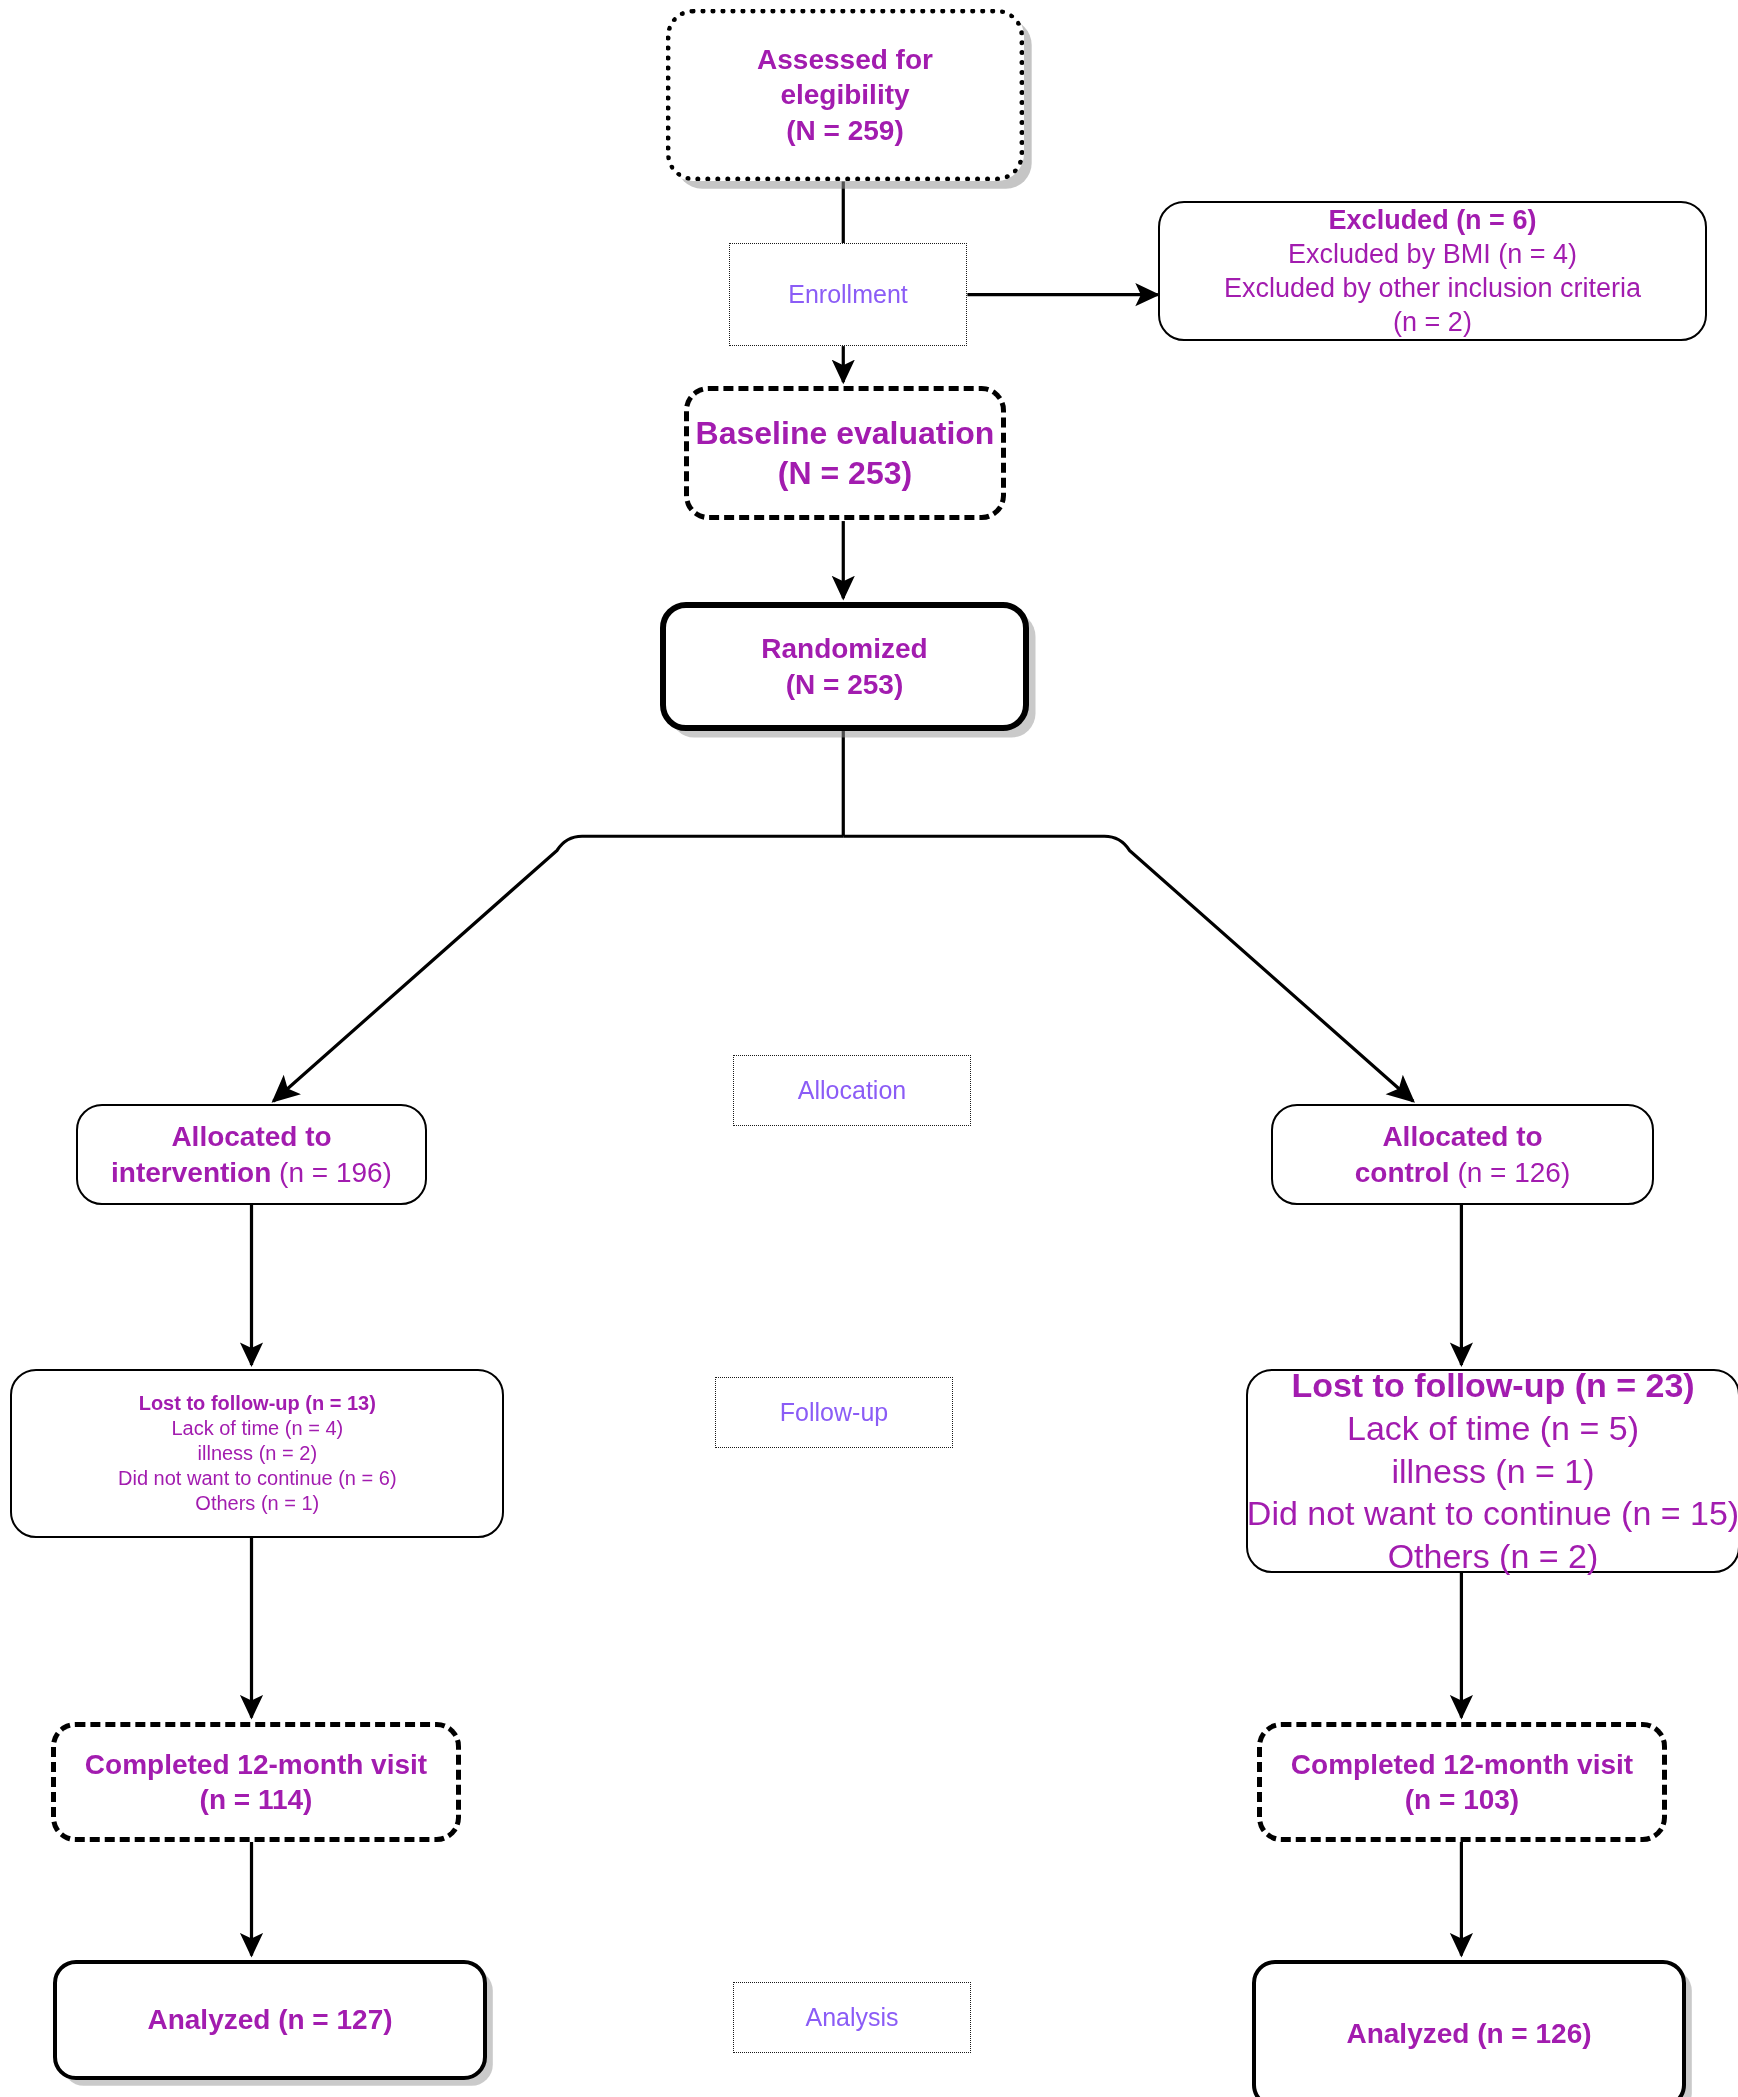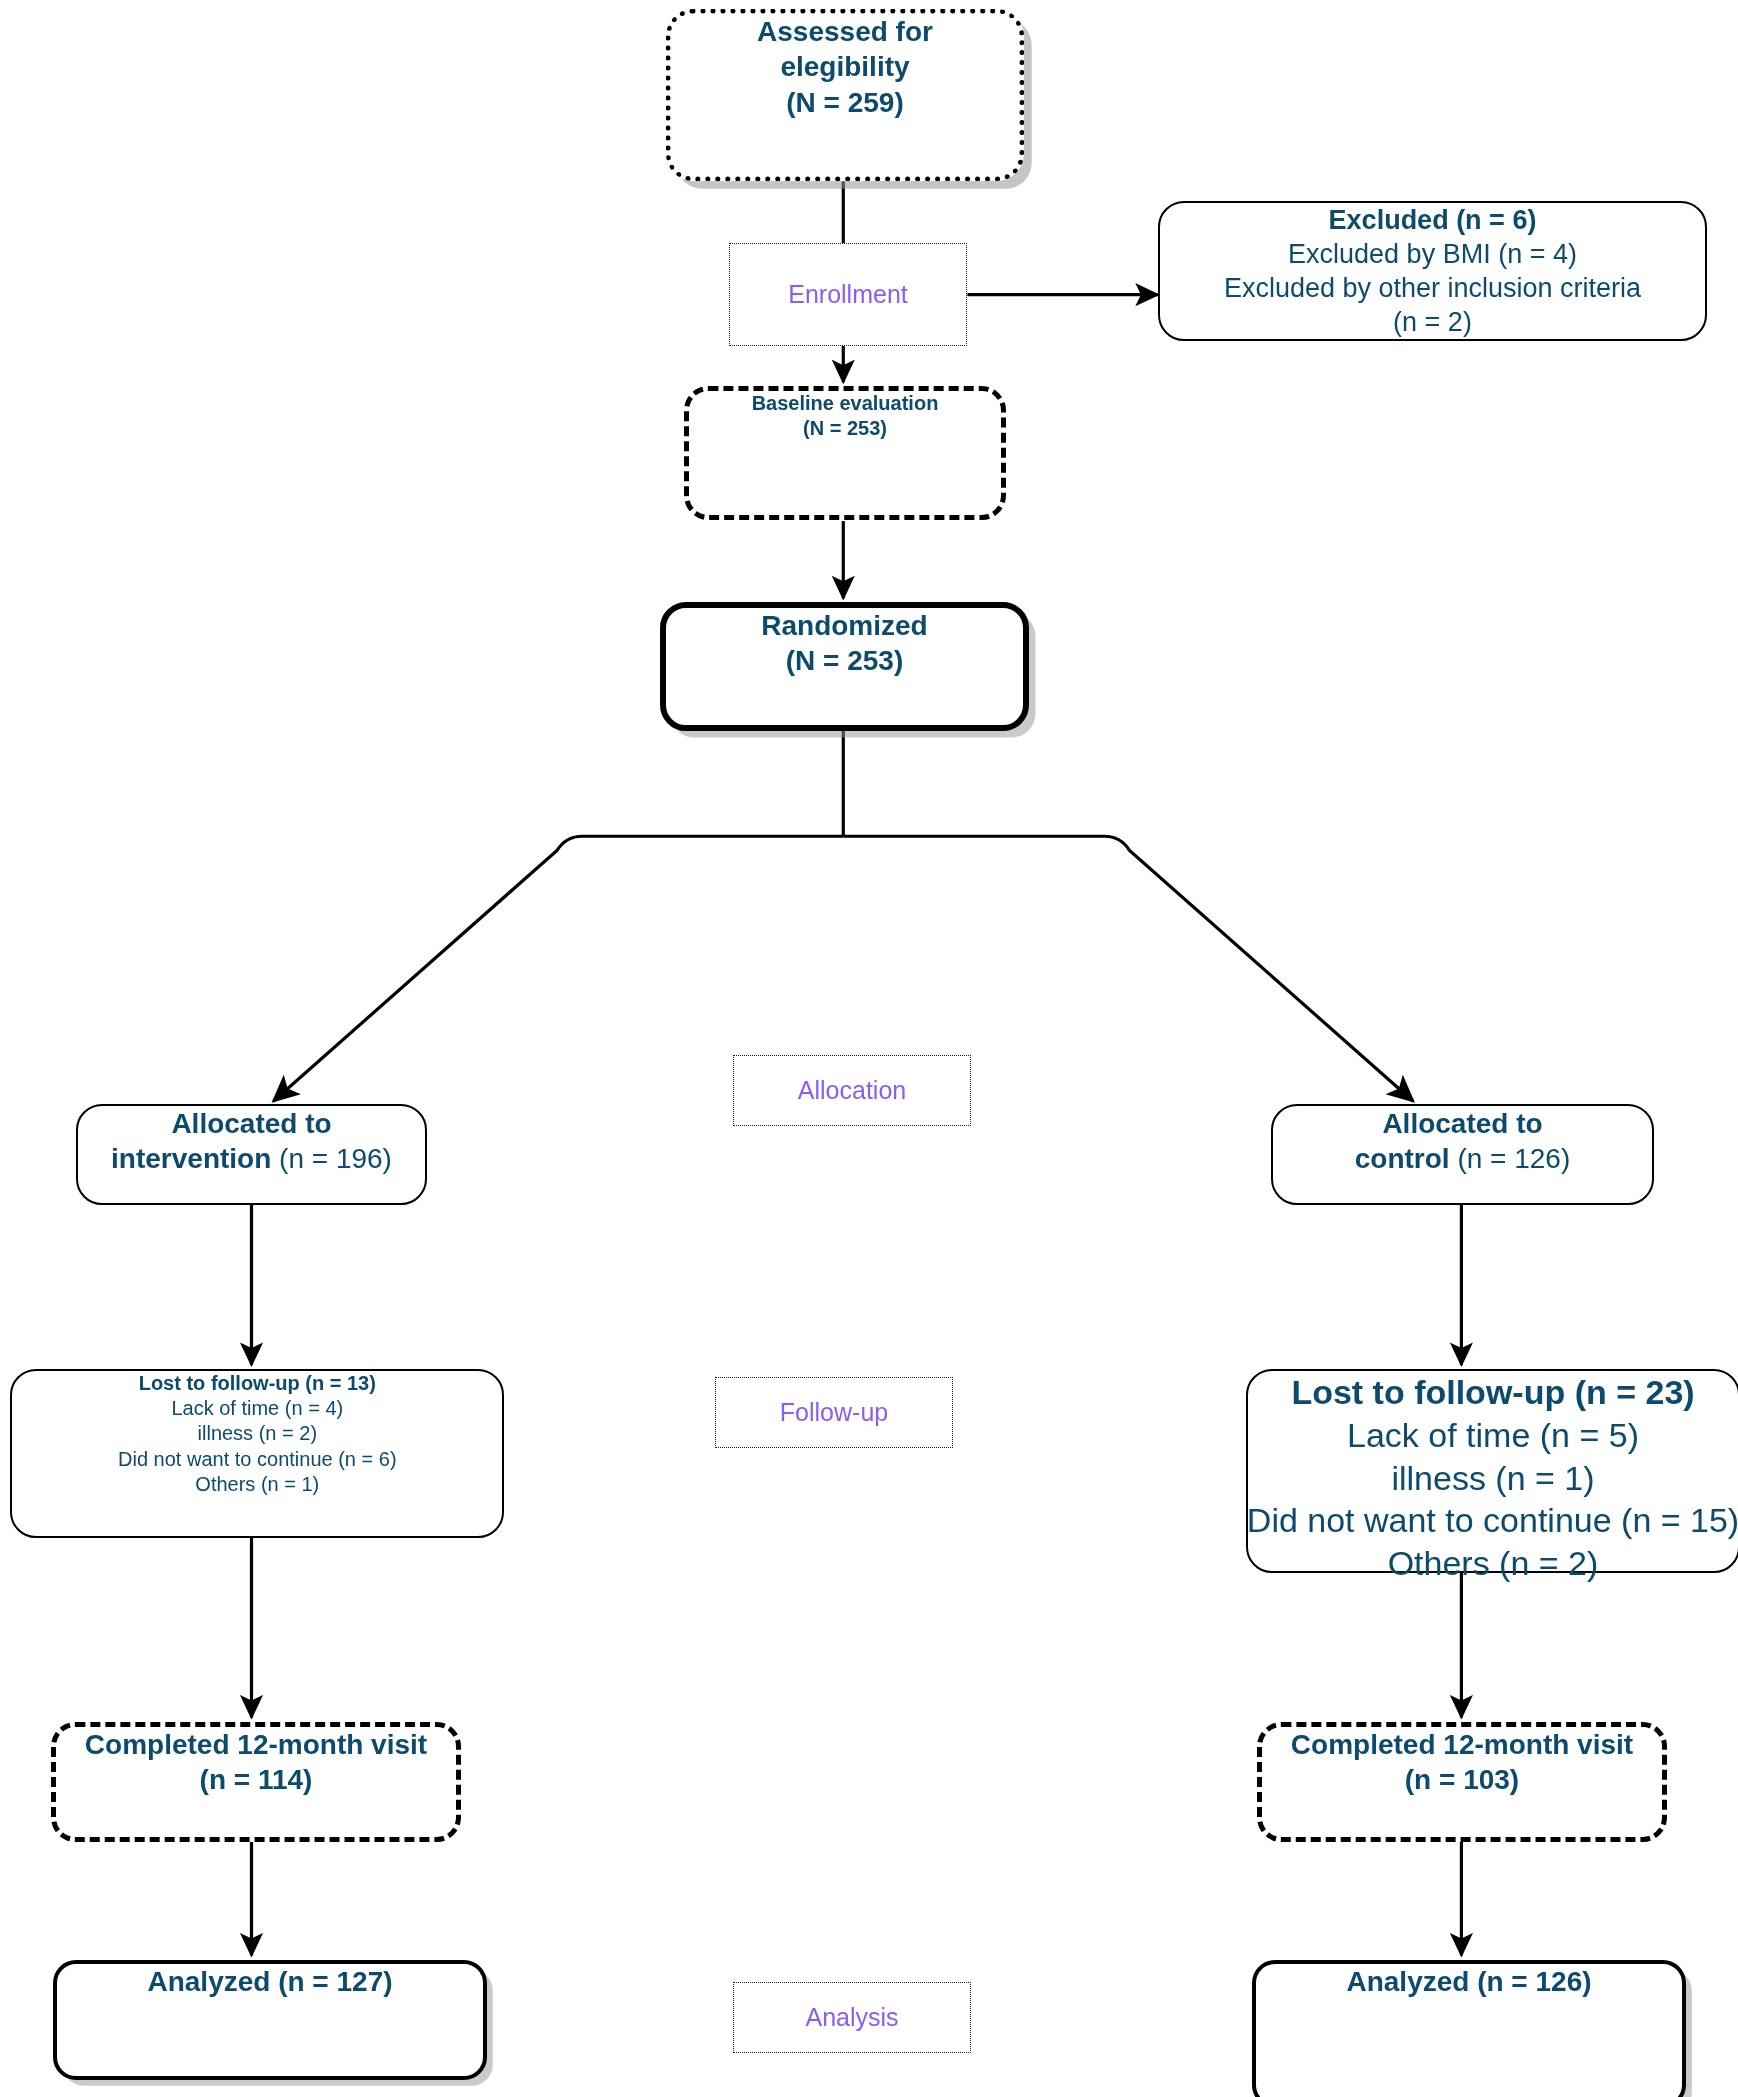--- a/index.html
+++ b/index.html
@@ -26,23 +26,23 @@
     pointer-events: none;
   }
   
   .node {
     position: absolute;
     box-sizing: border-box;
     background: #ffffff;
     display: flex;
     flex-direction: column;
     align-items: center;
-    justify-content: flex-start;
+    justify-content: center;
     text-align: center;
-    color: #0c4a6e;
+    color: #a21caf;
     z-index: 3;
   }
   .node .ln { display: block; white-space: nowrap; line-height: 1.26; }
   .node .b  { font-weight: bold; }
 
   
   .st-dotted-thick {
     border: 5.8px dotted #000;
     border-radius: 27px;
     box-shadow: 9px 9px 0 -1.3px rgba(150,150,150,0.55);
@@ -130,21 +130,21 @@
     <span>Enrollment</span>
   </div>
 
   <div class="node st-solid-thin" style="left:1158px; top:201px; width:549px; height:140px; font-size:27px;">
     <span class="ln b">Excluded (n = 6)</span>
     <span class="ln">Excluded by BMI (n = 4)</span>
     <span class="ln">Excluded by other inclusion criteria</span>
     <span class="ln">(n = 2)</span>
   </div>
 
-  <div class="node st-dashed" style="left:684px; top:386px; width:322px; height:134px; font-size:20px;">
+  <div class="node st-dashed" style="left:684px; top:386px; width:322px; height:134px; font-size:32px;">
     <span class="ln b">Baseline evaluation</span>
     <span class="ln b">(N = 253)</span>
   </div>
 
   <div class="node st-solid-thick" style="left:660px; top:602px; width:369px; height:129px; font-size:28px;">
     <span class="ln b">Randomized</span>
     <span class="ln b">(N = 253)</span>
   </div>
 
   <div class="node st-solid-thin" style="left:76px; top:1104px; width:351px; height:101px; font-size:28px;">

